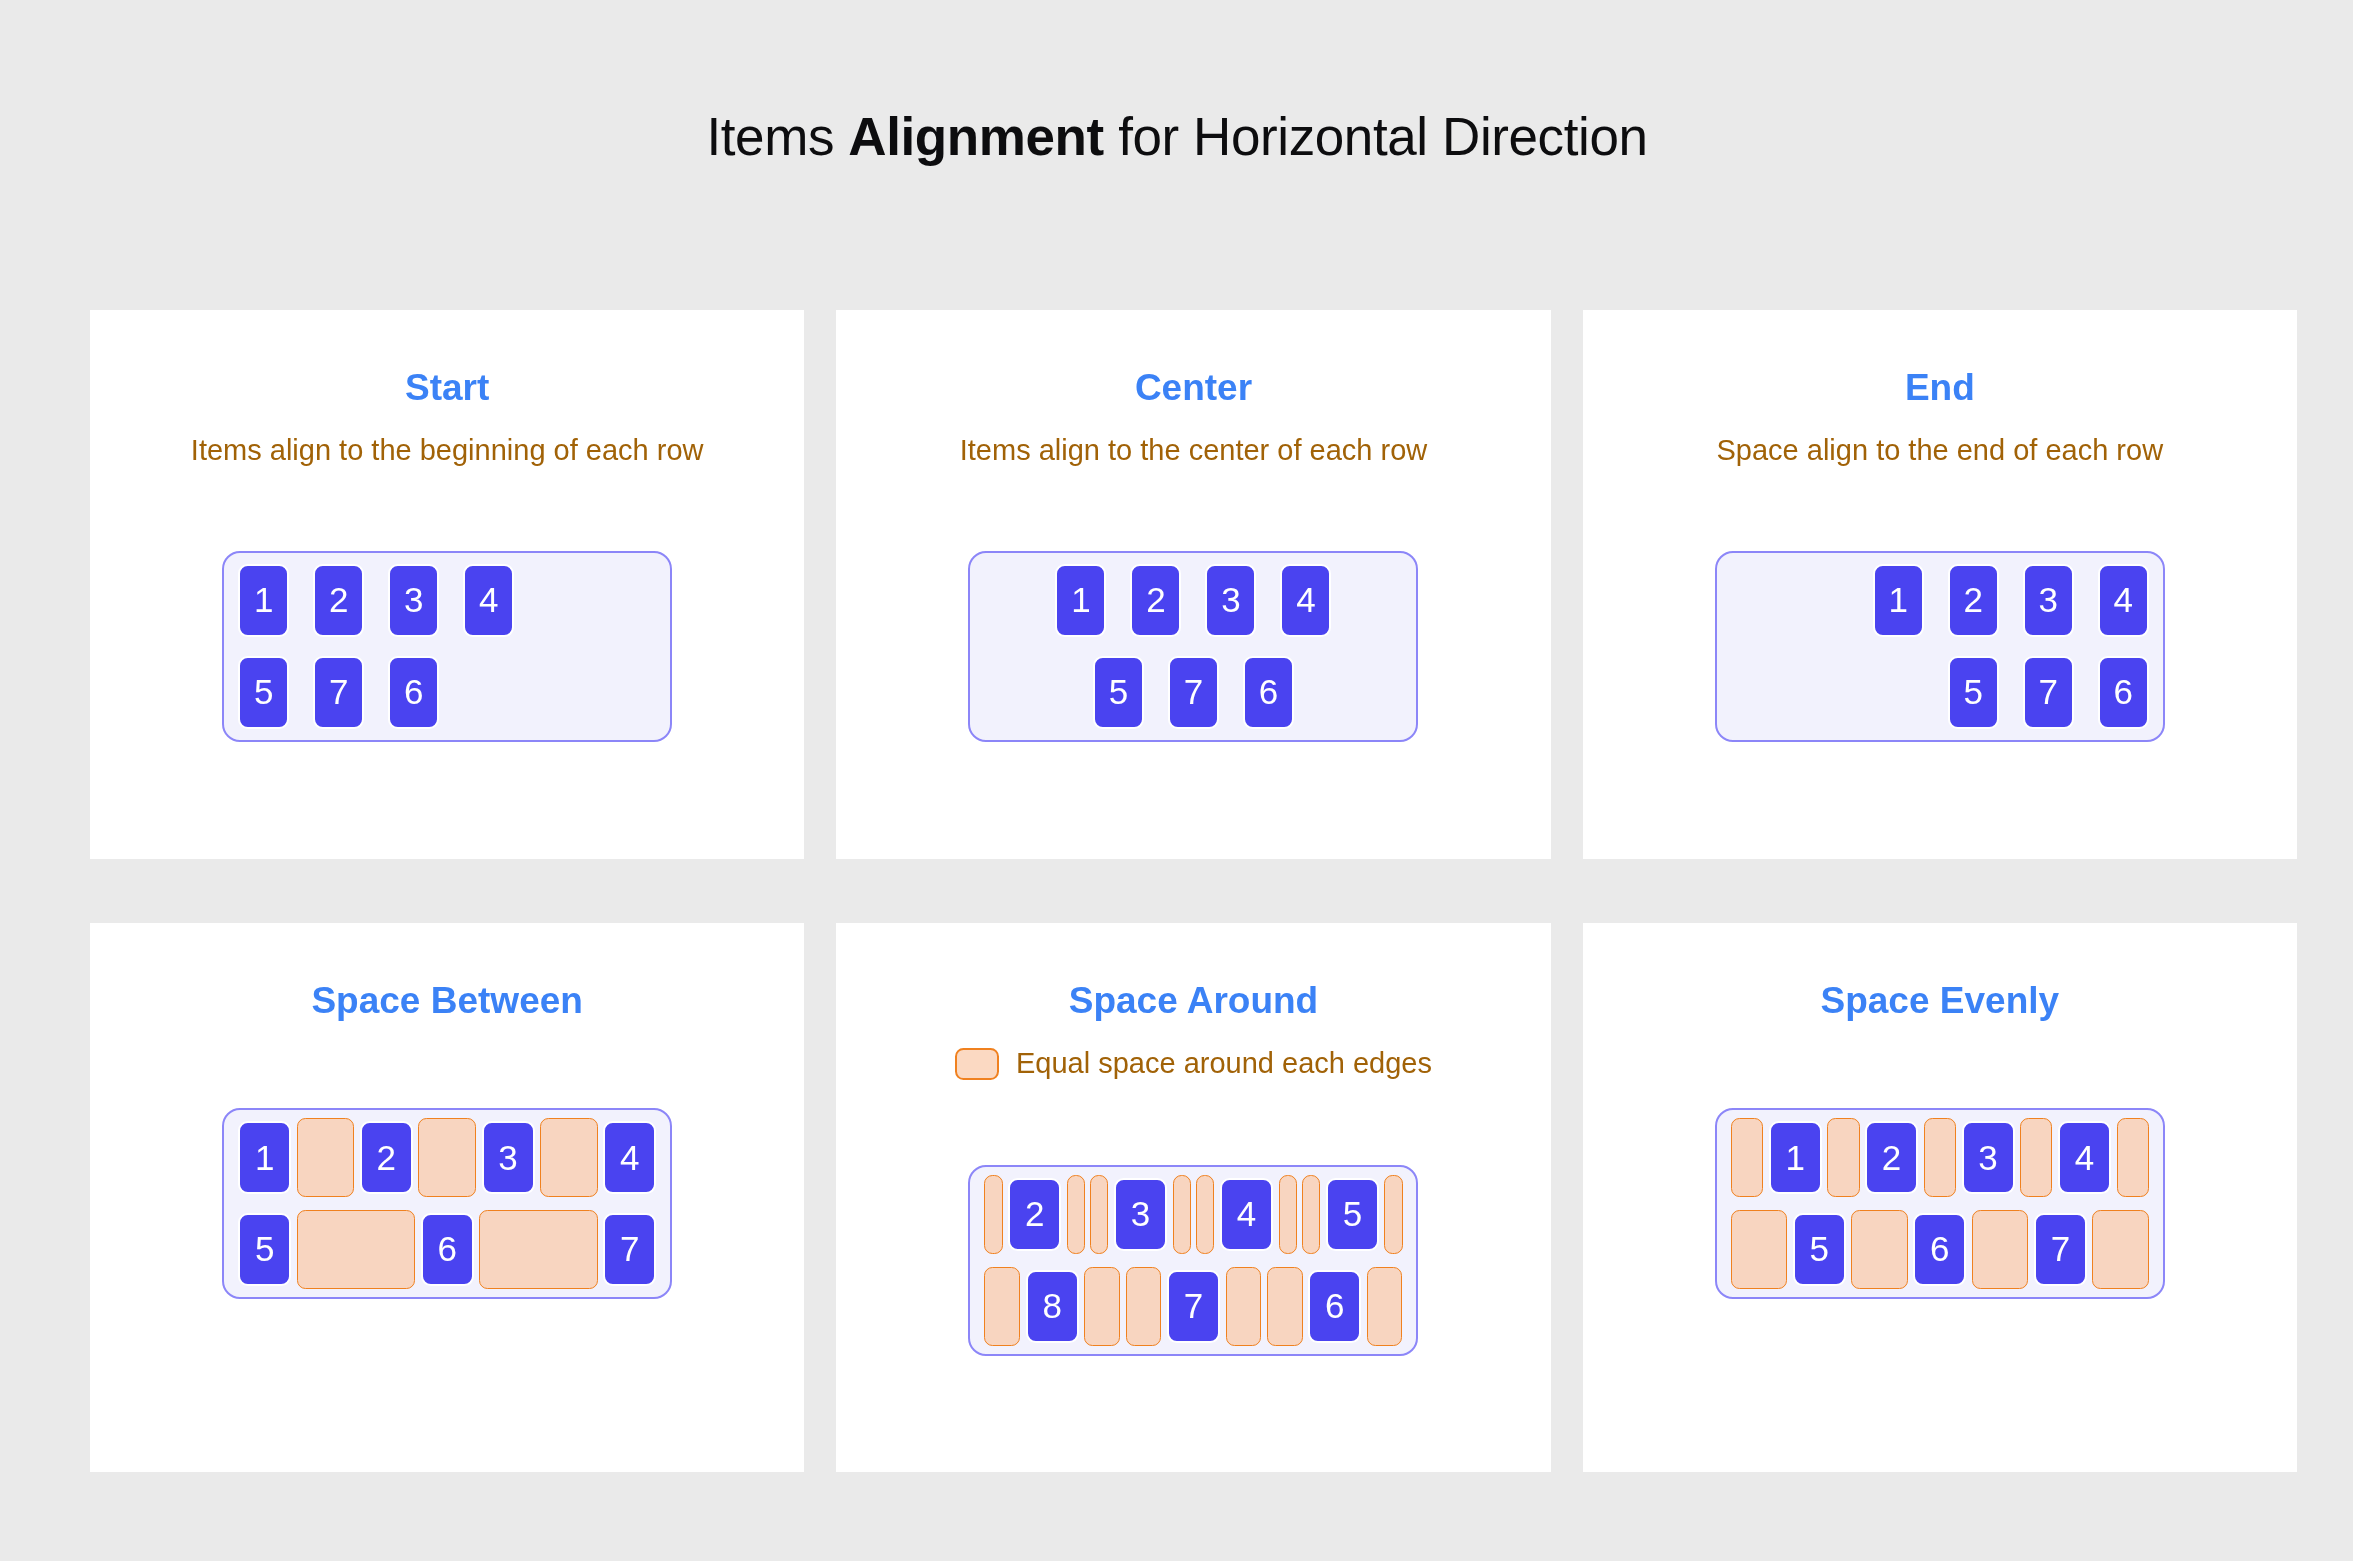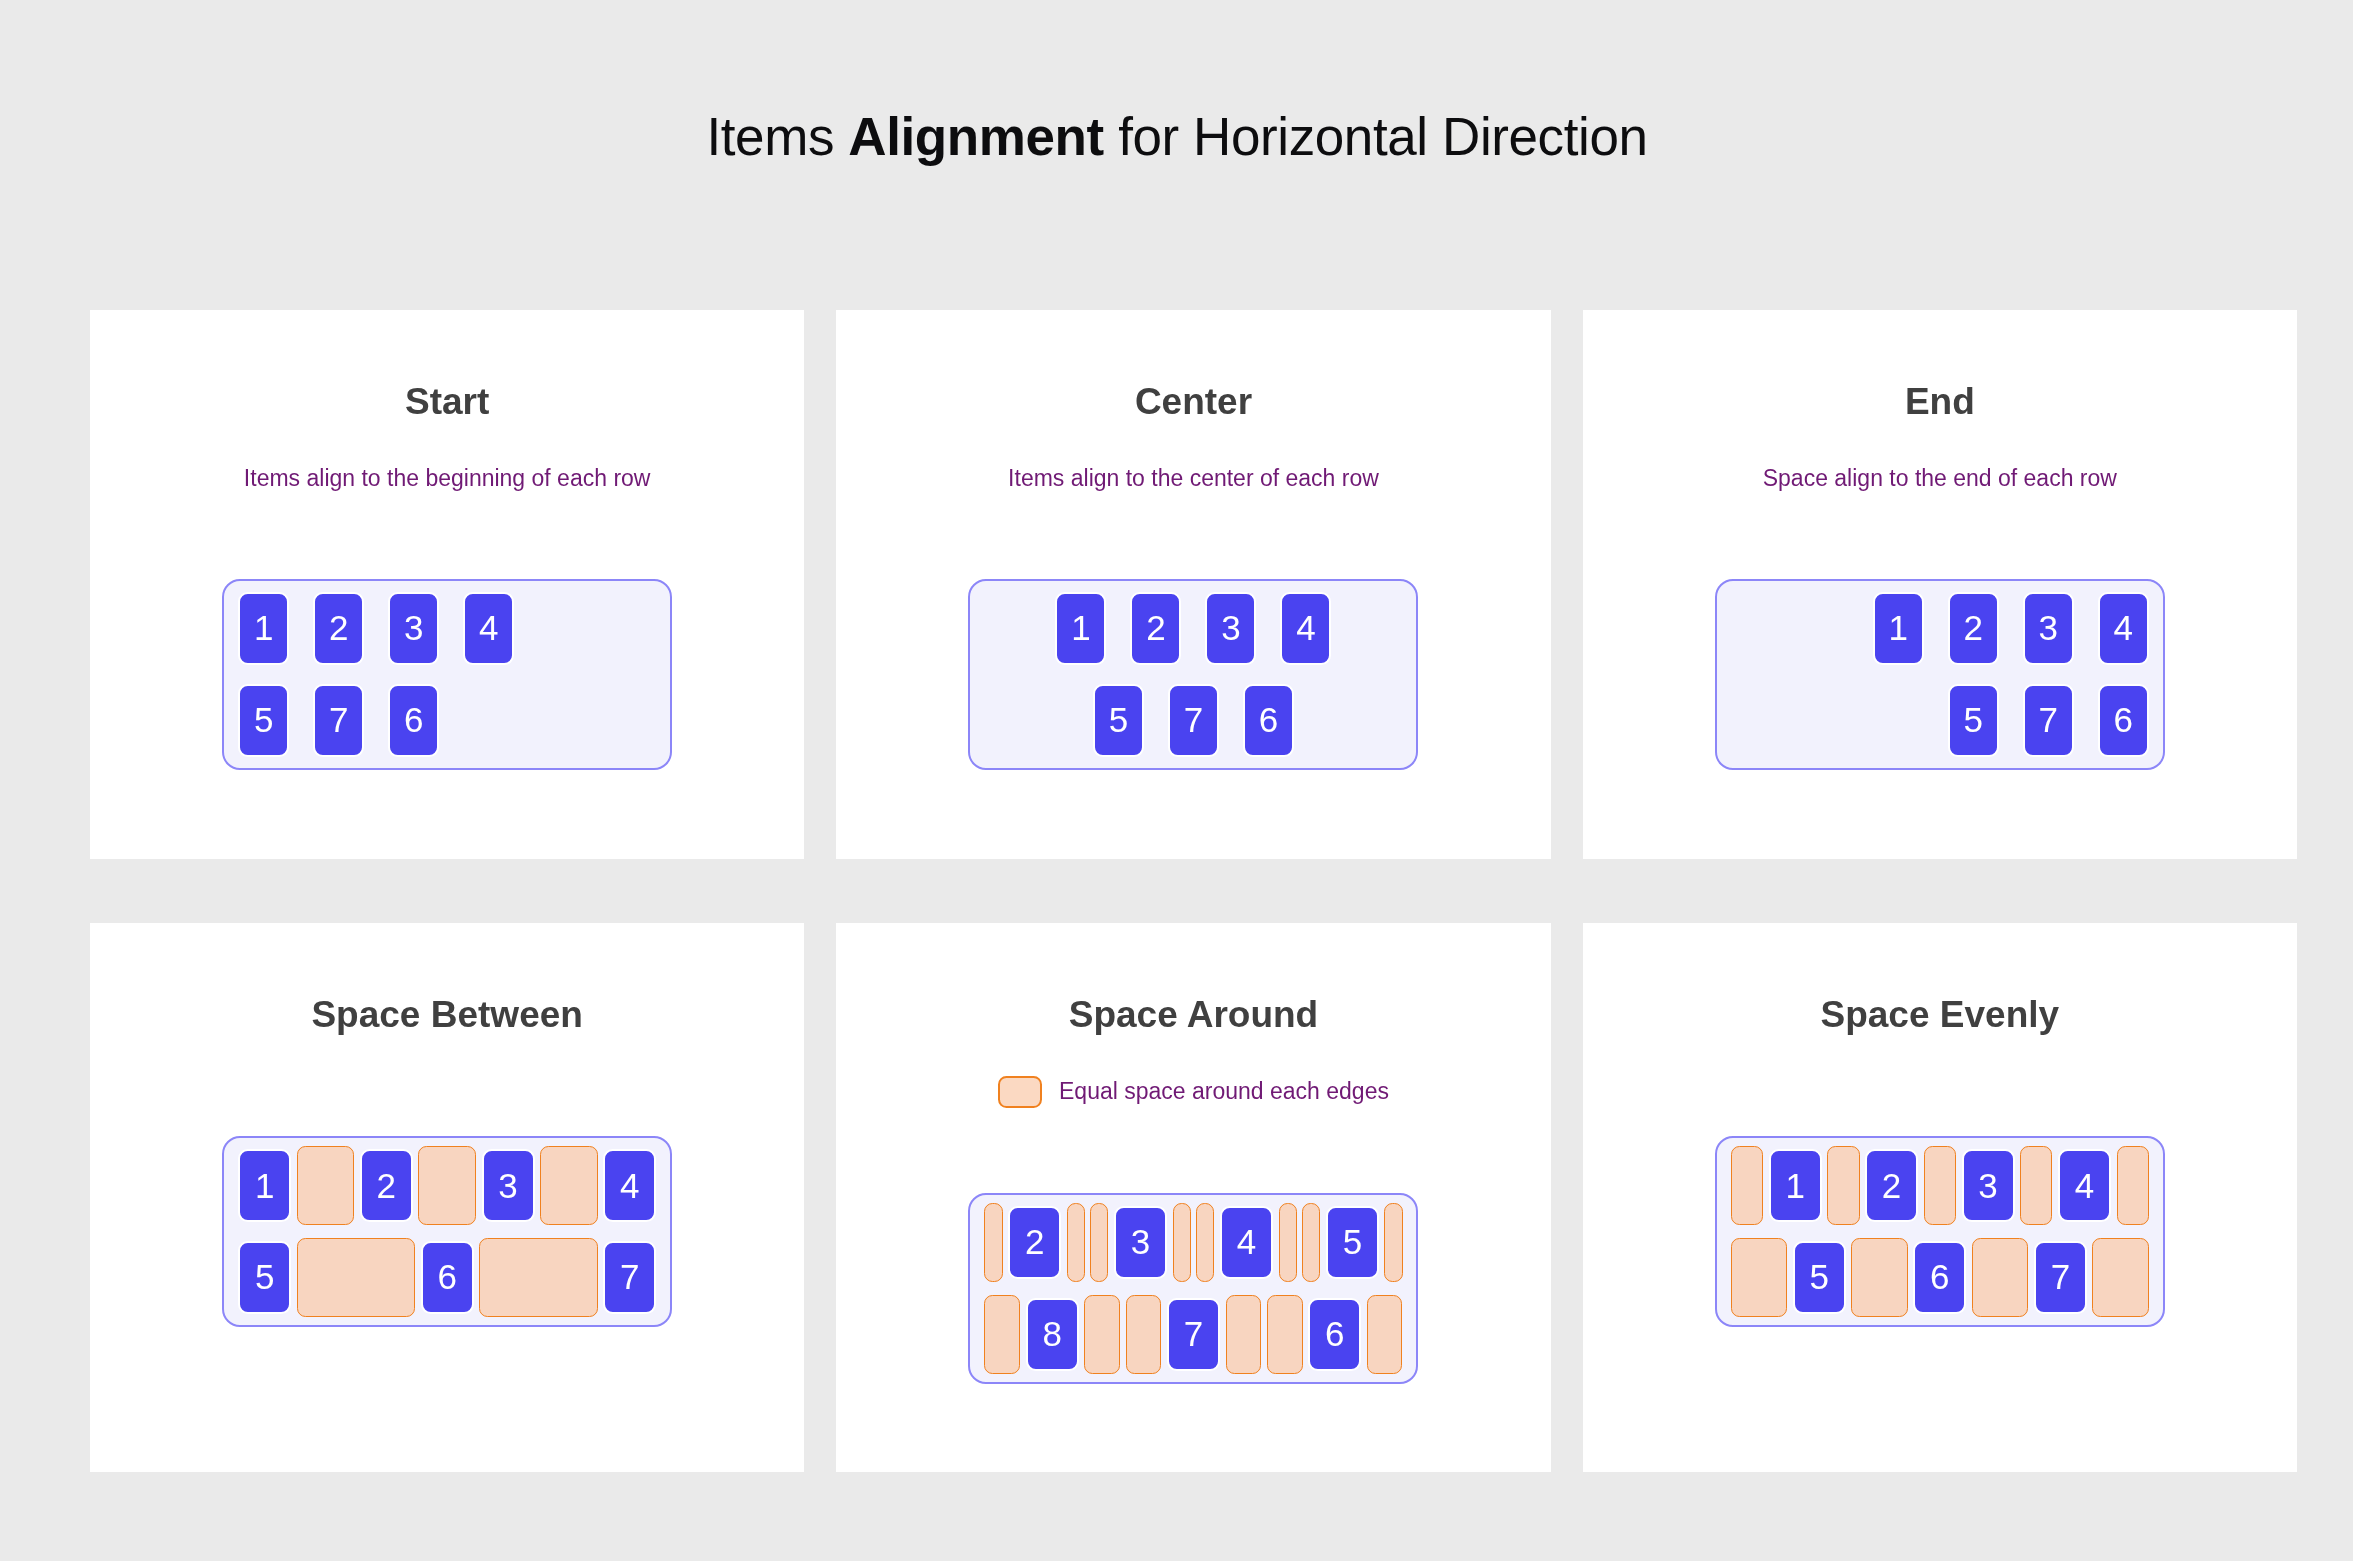--- a/index.html
+++ b/index.html
@@ -29,34 +29,34 @@
   .card{
     background:#ffffff;
     height:549px;
     box-sizing:border-box;
     padding-top:56px;
     display:flex;
     flex-direction:column;
     align-items:center;
   }
   .card h2{
-    margin:15px;
+    margin:1px;
     font-size:37px;
     font-weight:600;
-    color:#404040;
+    color:#3b82f6;
     line-height:1.15;
   }
   .sub{
     margin:24.6px 0 0 0;
     display:flex;
     align-items:center;
     justify-content:center;
     gap:17px;
-    font-size:23px;
-    color:#701a75;
+    font-size:29px;
+    color:#a16207;
     line-height:31px;
   }
   .swatch{
     width:44px;height:32px;
     border-radius:8.4px;
     background:#fbd9c2;
     border:2.1px solid #f0811f;
     box-sizing:border-box;
     flex:0 0 auto;
   }

